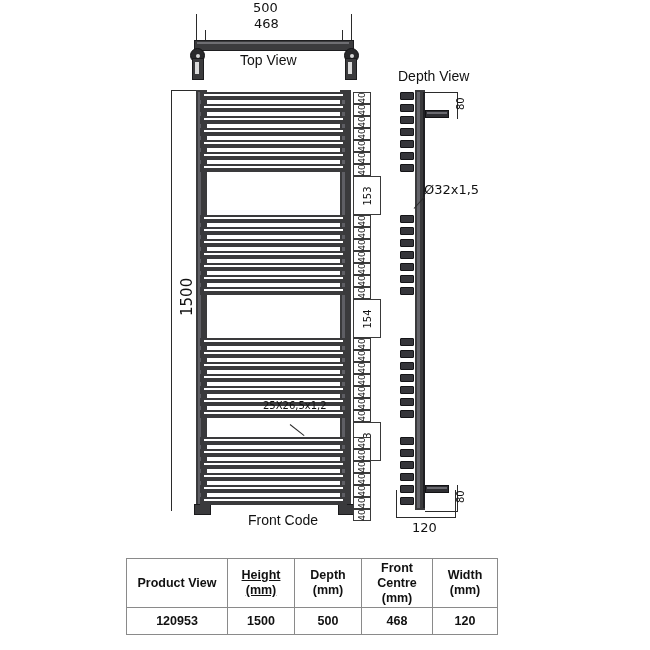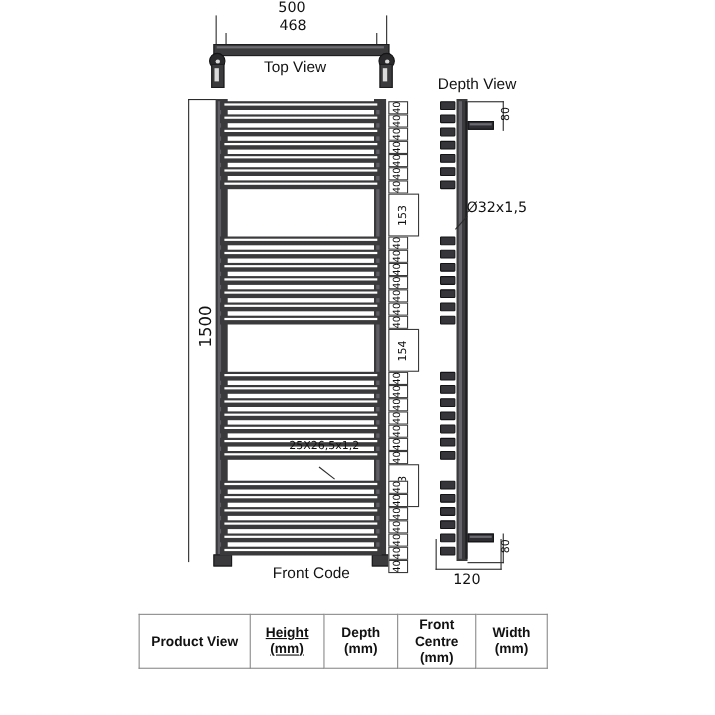--- a/index.html
+++ b/index.html
@@ -354,16 +354,23 @@
       <td class="hdr c3">
         <div>Front</div>
         <div>Centre</div>
         <div>(mm)</div>
       </td>
       <td class="hdr c4">
         <div>Width</div>
         <div>(mm)</div>
       </td>
     </tr>
+    <tr>
+      <td class="val">120953</td>
+      <td class="val">1500</td>
+      <td class="val">500</td>
+      <td class="val">468</td>
+      <td class="val">120</td>
+    </tr>
   </tbody>
     </table>
 
 </div>
 
 </body></html>

